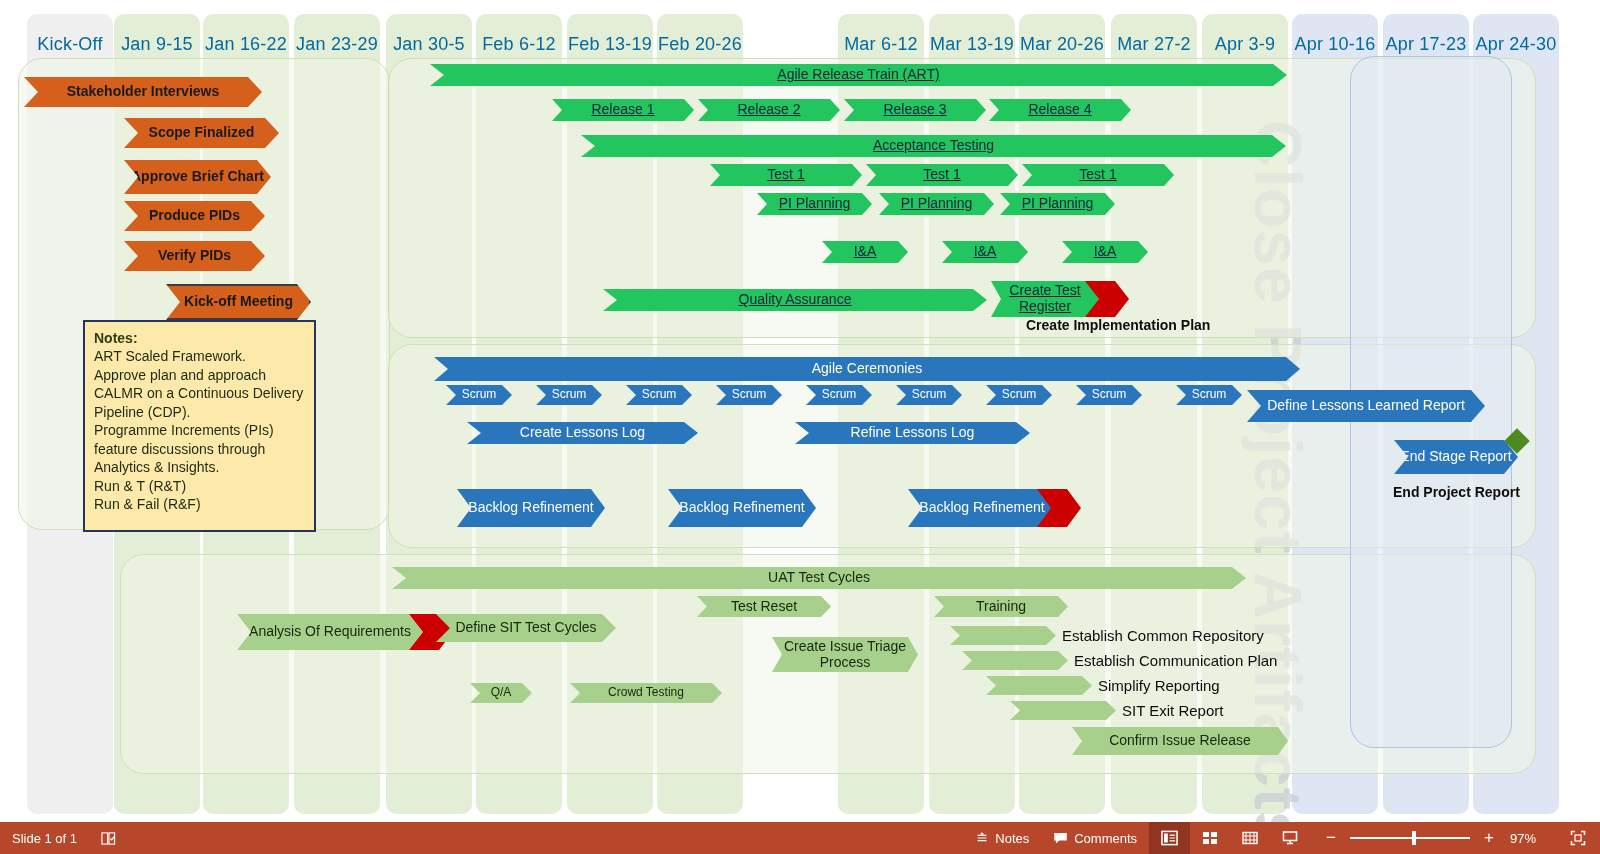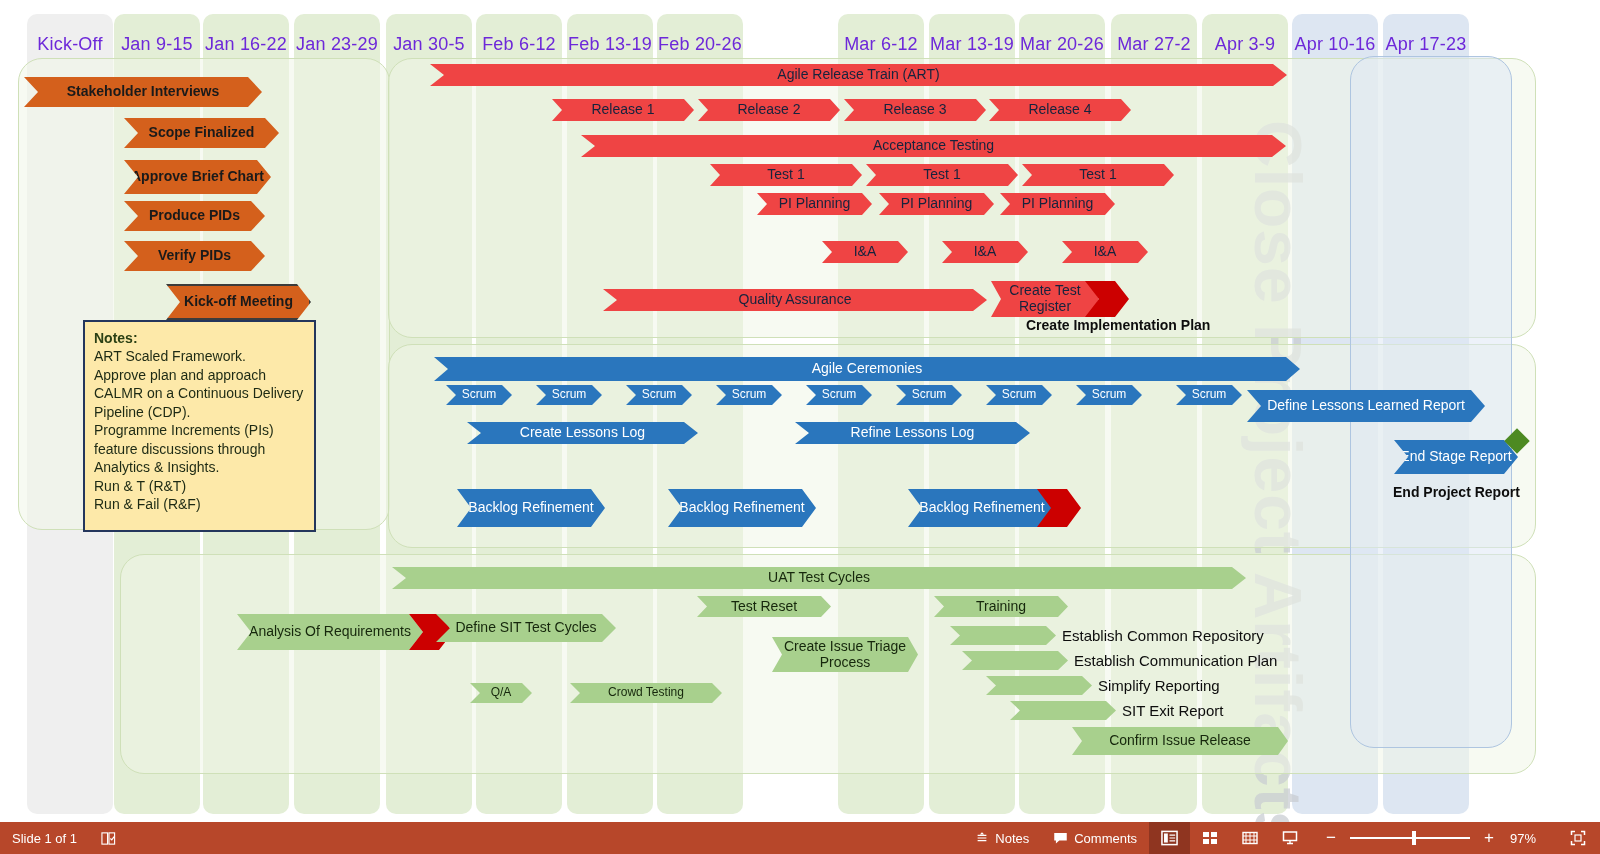--- a/index.html
+++ b/index.html
@@ -18,21 +18,21 @@
   #columns{position:absolute;left:0;top:0;width:1600px;height:822px;}
   .col{
     position:absolute;top:14px;height:800px;
     border-radius:10px 10px 10px 10px;
   }
   .col.green{background:#e3eed6;}
   .col.grey{background:#efefef;}
   .col.blue{background:#dde6f2;}
   .col-label{
     position:absolute;top:20px;width:100%;text-align:center;
-    font-size:18px;color:#6d28d9;letter-spacing:.2px;
+    font-size:18px;color:#0369a1;letter-spacing:.2px;
     white-space:nowrap;
   }
 
   
   .lane{
     position:absolute;border:1px solid #cfe0b8;border-radius:24px;
     background:rgba(240,246,232,0.55);
   }
   .lane.bluelane{border:1px solid #aec5e0;background:rgba(222,232,244,0.55);}
 
@@ -52,21 +52,21 @@
     filter:drop-shadow(1.5px 1.5px 1px rgba(90,90,90,0.45));
   }
   .bar span{display:block;width:100%;padding:0 6px;box-sizing:border-box;}
   .chev{
     clip-path:polygon(0 0, calc(100% - 14px) 0, 100% 50%, calc(100% - 14px) 100%, 0 100%, 14px 50%);
   }
   .chev-sm{
     clip-path:polygon(0 0, calc(100% - 10px) 0, 100% 50%, calc(100% - 10px) 100%, 0 100%, 10px 50%);
   }
   .orange{background:#d4601c;color:#1a1a1a;font-size:14px;font-weight:600;}
-  .lblue{background:#ef4444;color:#16233d;font-size:14px;border:0;}
+  .lblue{background:#22c55e;color:#16233d;font-size:14px;border:0;text-decoration:underline;}
   .dblue{background:#2a76bd;color:#ffffff;font-size:14px;}
   .lgreen{background:#a8d08d;color:#16270c;font-size:14px;}
   .red{background:#cc0000;}
 
   .kickoff{border:2px solid #3c3c3c;}
 
   
   .diamond{
     position:absolute;width:18px;height:18px;transform:rotate(45deg);
   }
@@ -155,20 +155,23 @@
         <div class="col-label">Mar 27-2</div>
       </div>
       <div class="col green" style="left: 1202px; width: 86px;">
         <div class="col-label">Apr 3-9</div>
       </div>
       <div class="col blue" style="left: 1292px; width: 86px;">
         <div class="col-label">Apr 10-16</div>
       </div>
       <div class="col blue" style="left: 1383px; width: 86px;">
         <div class="col-label">Apr 17-23</div>
+      </div>
+      <div class="col blue" style="left: 1473px; width: 86px;">
+        <div class="col-label">Apr 24-30</div>
       </div>
     </div>
 
   <div id="watermark">Close Project Artifacts</div>
 
   <div class="lane" style="left:18px;top:58px;width:370px;height:470px;"></div>
   <div class="lane" style="left:388px;top:58px;width:1146px;height:278px;"></div>
   <div class="lane" style="left:388px;top:344px;width:1146px;height:202px;"></div>
   <div class="lane" style="left:120px;top:554px;width:1414px;height:218px;"></div>
   <div class="lane bluelane" style="left:1350px;top:56px;width:160px;height:690px;"></div>

